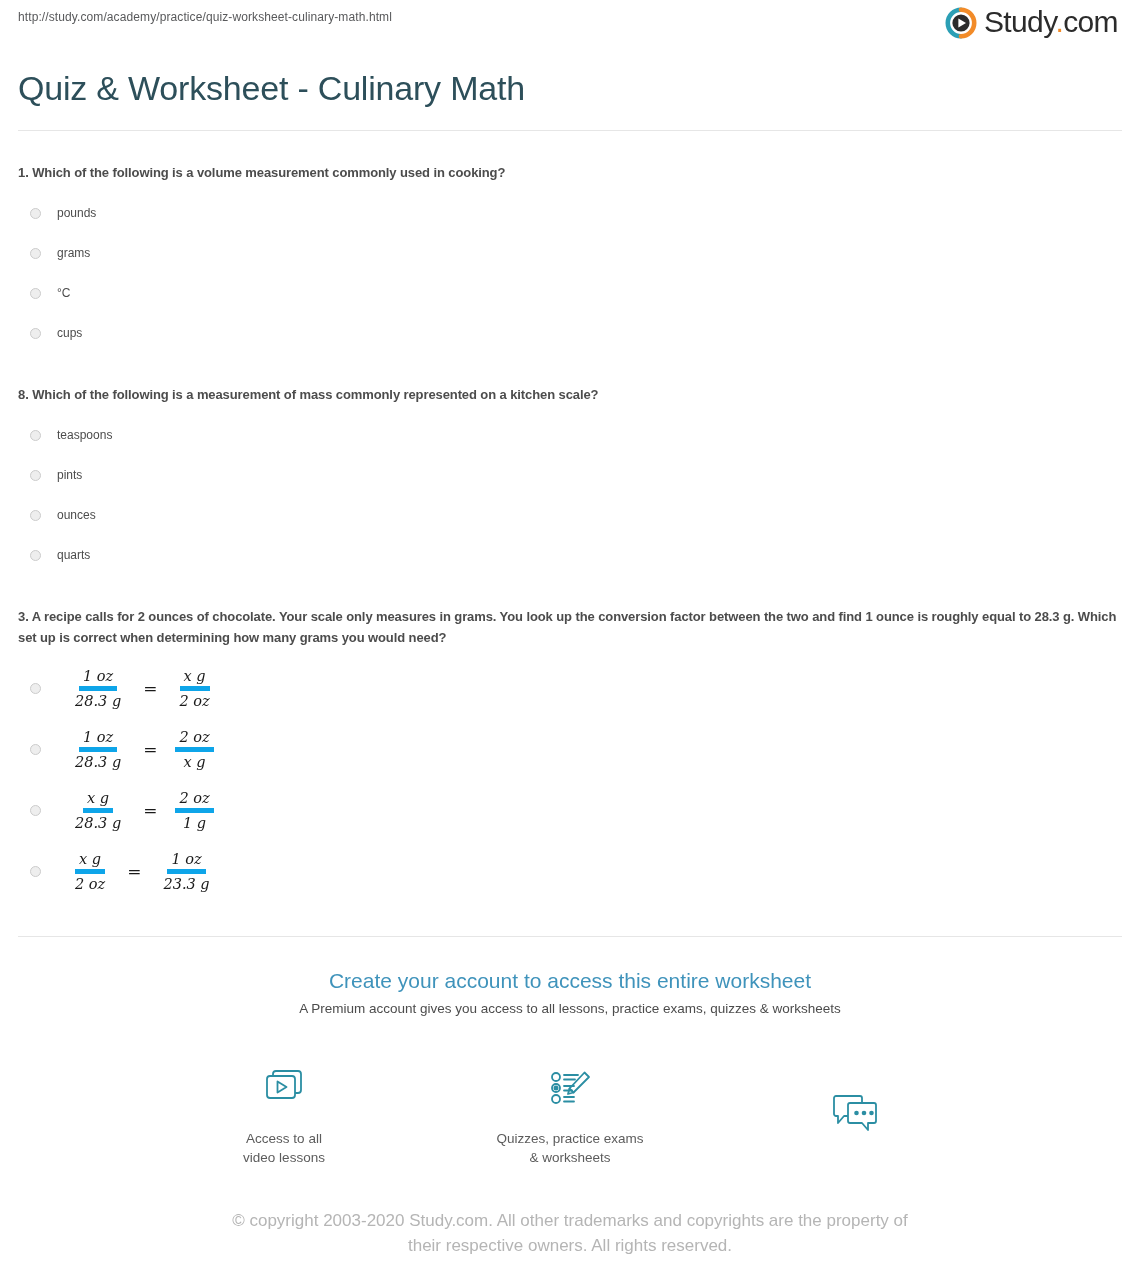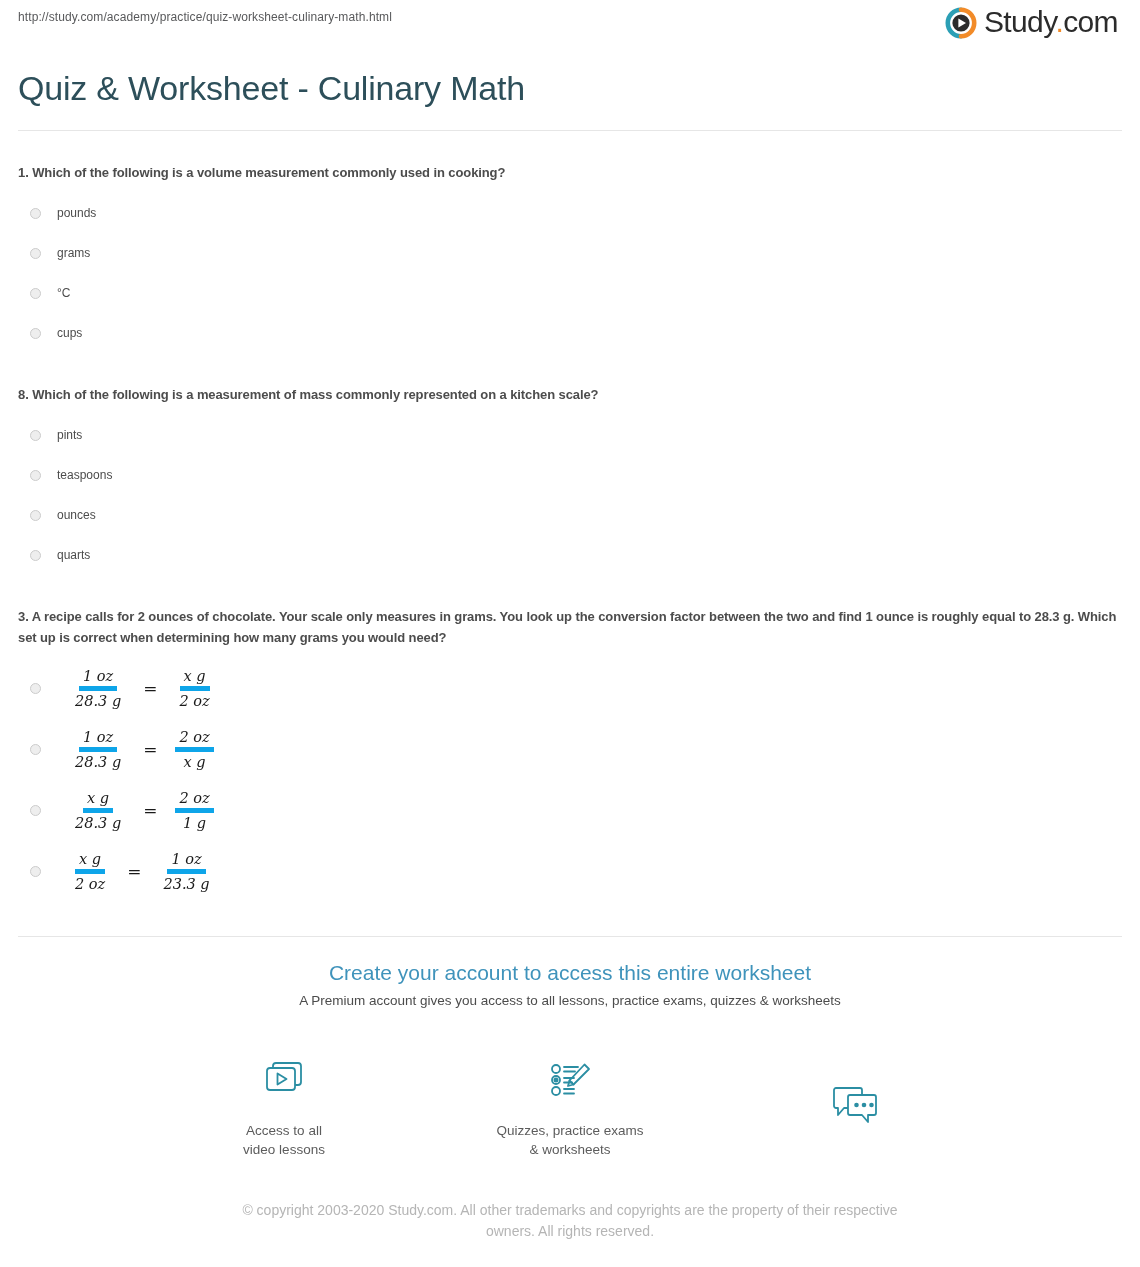--- a/index.html
+++ b/index.html
@@ -154,21 +154,21 @@
     margin: 34px 18px 0 18px;
   }
   .cta {
     text-align: center;
     padding-top: 22px;
   }
   .cta-title {
     font-size: 21px;
     font-weight: 400;
     color: #3f93bb;
-    margin: 0 0 6px 0;
+    margin: 8px 0 6px 0;
     line-height: 1.3;
   }
   .cta-sub {
     font-size: 13.5px;
     color: #4c4c4c;
     margin: 0;
     line-height: 1.4;
     text-align: center;
   }
   .benefits {
@@ -192,21 +192,21 @@
     margin-top: 12px;
     font-size: 13.5px;
     color: #5c5c5c;
     line-height: 1.45;
     white-space: pre-line;
   }
   .copyright {
     margin: 40px auto 0 auto;
     width: 700px;
     text-align: center;
-    font-size: 14px;
+    font-size: 17px;
     color: #b5b5b5;
     line-height: 1.5;
   }
 </style>
 </head>
 <body>
 
 <div class="page-header">
   <div class="url-text">http://study.com/academy/practice/quiz-worksheet-culinary-math.html</div>
 
@@ -248,25 +248,25 @@
         <span class="answer-label">cups</span>
       </li>
     </ul>
   </div>
 
   <div class="question-block">
     <p class="question-text">8. Which of the following is a measurement of mass commonly represented on a kitchen scale?</p>
     <ul class="answer-list">
       <li class="answer-item">
         <span class="radio"></span>
+        <span class="answer-label">teaspoons</span>
+      </li>
+      <li class="answer-item">
+        <span class="radio"></span>
         <span class="answer-label">pints</span>
-      </li>
-      <li class="answer-item">
-        <span class="radio"></span>
-        <span class="answer-label">teaspoons</span>
       </li>
       <li class="answer-item">
         <span class="radio"></span>
         <span class="answer-label">ounces</span>
       </li>
       <li class="answer-item">
         <span class="radio"></span>
         <span class="answer-label">quarts</span>
       </li>
     </ul>

